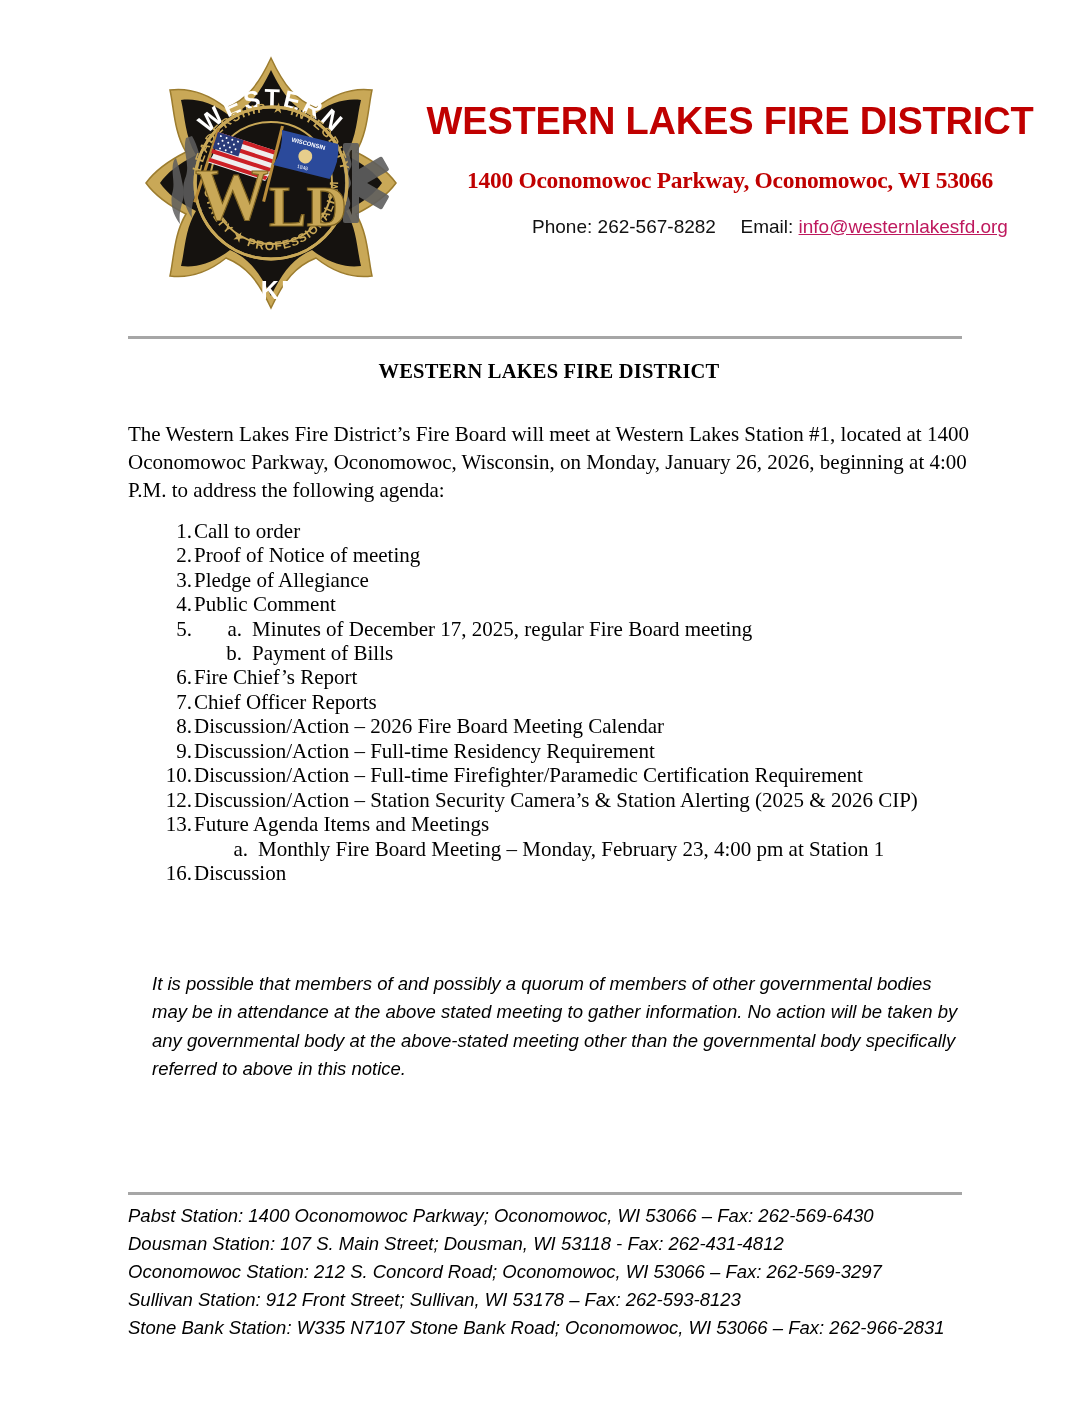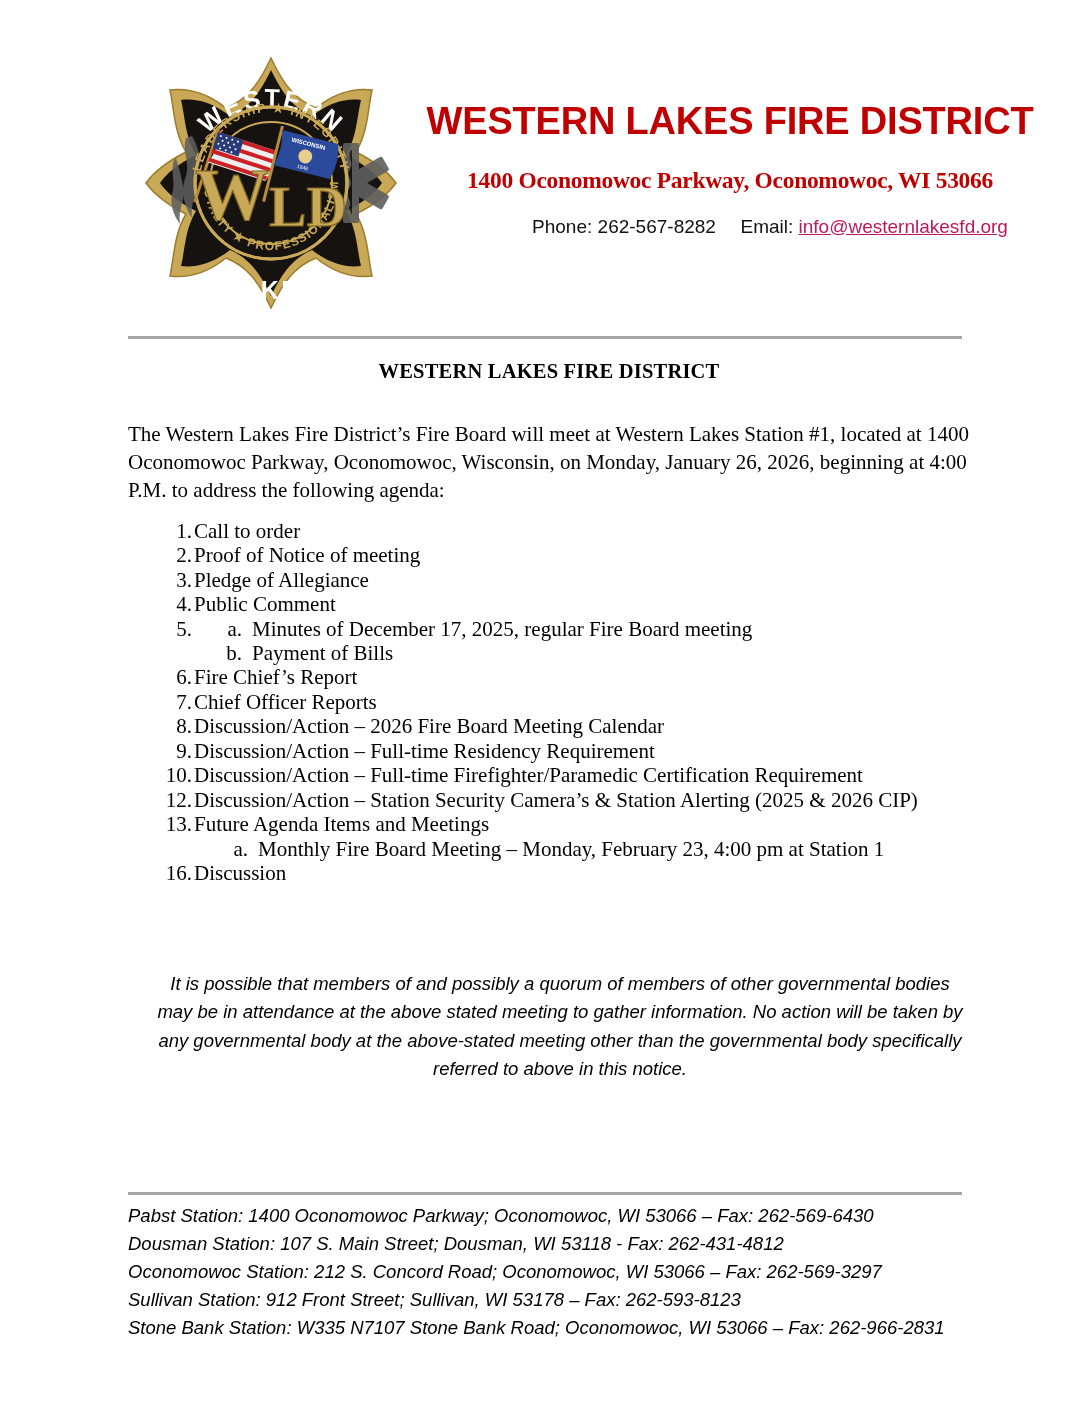--- a/index.html
+++ b/index.html
@@ -157,21 +157,21 @@
   
   .disclaimer {
     position: absolute;
     left: 152px;
     top: 970px;
     width: 816px;
     font-family: "Liberation Sans", "DejaVu Sans", sans-serif;
     font-style: italic;
     font-size: 18.5px;
     line-height: 1.53;
-    text-align: center;
+    text-align: left;
   }
 
   
   .footer {
     position: absolute;
     left: 128px;
     top: 1202px;
     width: 880px;
     font-family: "Liberation Sans", "DejaVu Sans", sans-serif;
     font-size: 18.5px;

